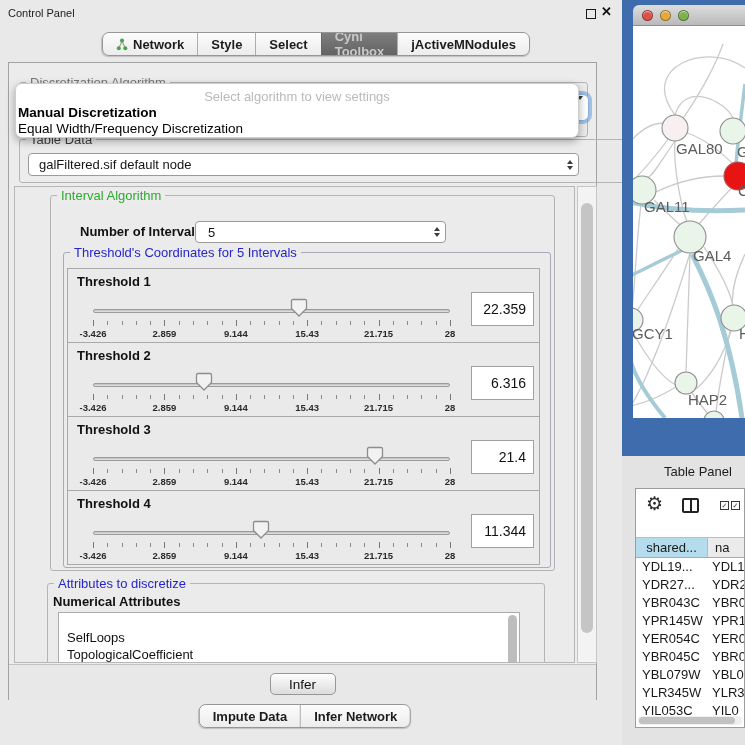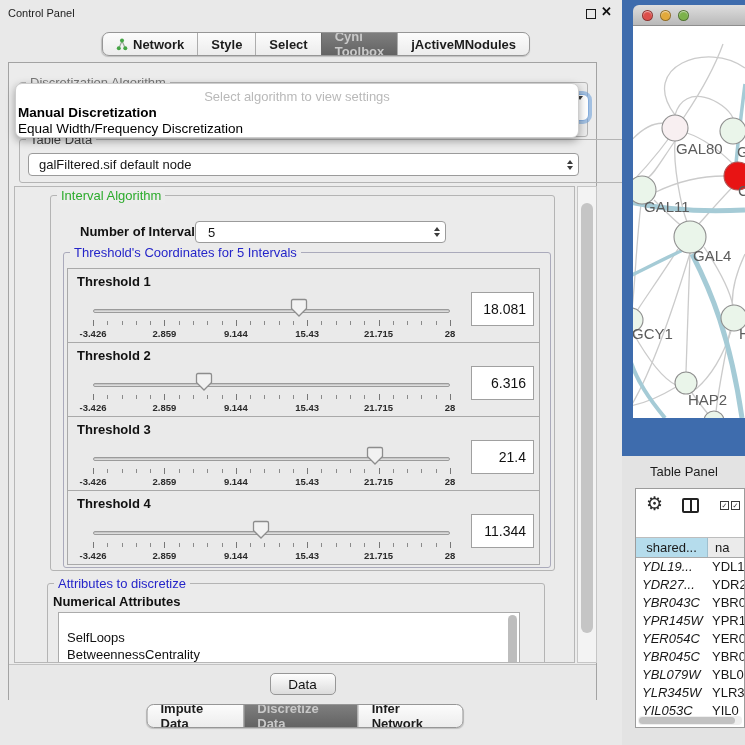--- a/index.html
+++ b/index.html
@@ -85,33 +85,33 @@
 
   
   .net-frame { position:absolute; left:622px; top:0; width:123px; height:456px; background:#3e6cad; }
   .net-titlebar { position:absolute; left:11px; top:5px; width:112px; height:21px; border-radius:6px 0 0 0;
                   background:linear-gradient(#dedede,#b9b9b9); border-bottom:1px solid #8e8e8e; display:flex; align-items:center; padding-left:9px; gap:7px; }
   .light { width:11px; height:11px; border-radius:50%; border:1px solid rgba(0,0,0,.35); box-shadow:inset 0 1px 1px rgba(255,255,255,.6); }
   .net-canvas { position:absolute; left:11px; top:26px; width:112px; height:392px; background:#fff; overflow:hidden; }
 
   
   .table-panel { position:absolute; left:622px; top:456px; width:123px; height:289px; background:#e3e3e3; }
-  .tp-title { position:absolute; left:28px; top:8px; font-size:13px; color:#1d1d1d; }
+  .tp-title { position:absolute; left:42px; top:8px; font-size:13px; color:#1d1d1d; }
   .tp-box { position:absolute; left:13px; top:32px; width:110px; height:240px; background:#fff; border:1px solid #9c9c9c; overflow:hidden; }
   .gear { position:absolute; left:10px; top:5px; font-size:19px; color:#2b2b2b; line-height:19px; }
   .colicon { position:absolute; left:46px; top:9px; width:17px; height:15px; border:2px solid #222; border-radius:2px; }
   .colicon:after { content:""; position:absolute; left:50%; top:0; width:2px; height:100%; background:#222; transform:translateX(-50%); }
   .checks { position:absolute; left:84px; top:12px; display:flex; gap:2px; }
   .chk { width:9px; height:9px; border:1.5px solid #3a3a3a; font-size:7px; line-height:7px; color:#333; text-align:center; }
   .tp-header { position:absolute; left:0; top:48px; width:100%; height:21px; display:flex; border-top:1px solid #bdbdbd; border-bottom:1px solid #a9a9a9; font-size:13px; color:#1a1a1a;align-items:center; }
   .tp-h1 { width:72px; background:#b5dcec; border-right:1px solid #9fc0cf; text-align:center; line-height:19px; }
   .tp-h2 { flex:1; background:#ebebeb; padding-left:7px; line-height:19px; }
   .tp-rows { position:absolute; left:0; top:70px; width:100%; height:157px; overflow:hidden; }
   .tp-row { height:18px; font-size:13px; color:#181818; white-space:nowrap; }
-  .tp-c1 { display:inline-block; width:72px; padding-left:6px;font-style:italic; }
+  .tp-c1 { display:inline-block; width:72px; padding-left:6px; }
   .tp-c2 { display:inline-block; padding-left:4px; }
   .hscroll { position:absolute; left:2px; bottom:2px; width:104px; height:9px; background:#efefef; border-radius:4px; }
   .hthumb { position:absolute; left:1px; top:1px; width:96px; height:7px; background:#c2c2c2; border-radius:4px; }
 </style>
 </head>
 <body>
 
 <div class="screen">
 
   <section class="control-panel">
@@ -220,21 +220,21 @@
                   <div class="tick major" style="left: 382px;"></div>
                   <div class="ticklabel" style="left: 25px;">-3.426</div>
                   <div class="ticklabel" style="left: 96.4px;">2.859</div>
                   <div class="ticklabel" style="left: 167.8px;">9.144</div>
                   <div class="ticklabel" style="left: 239.2px;">15.43</div>
                   <div class="ticklabel" style="left: 310.6px;">21.715</div>
                   <div class="ticklabel" style="left: 382px;">28</div>
                   <div class="thumb" style="left: 222.059px;"><svg width="18" height="20">
                       <path d="M3 1.5 H15 Q16.5 1.5 16.5 3 V10.5 L9 18 L1.5 10.5 V3 Q1.5 1.5 3 1.5 Z" fill="#f2f2f2" stroke="#8d8d8d" stroke-width="1.3"></path>
                     </svg></div>
-                  <div class="valuebox">18.081</div>
+                  <div class="valuebox">22.359</div>
                 </div>
                 <div class="tbox">
                   <div class="tlabel">Threshold 2</div>
                   <div class="track"></div>
                   <div class="tick major" style="left: 25px;"></div>
                   <div class="tick" style="left: 39.28px;"></div>
                   <div class="tick" style="left: 53.56px;"></div>
                   <div class="tick" style="left: 67.84px;"></div>
                   <div class="tick" style="left: 82.12px;"></div>
                   <div class="tick major" style="left: 96.4px;"></div>
@@ -352,43 +352,41 @@
               </div>
           </div>
         </div>
 
         <div class="grp grp-attrs">
           <span class="grp-label lbl-blue">Attributes to discretize</span>
           <span class="attr-sub">Numerical Attributes</span>
           <div class="listbox" id="attr-list">
 
           <div class="attr-item">SelfLoops</div>
+              <div class="attr-item">TopologicalCoefficient</div>
               <div class="attr-item">BetweennessCentrality</div>
               <div class="listscroll">
                 <div class="listthumb"></div>
               </div>
             </div>
         </div>
       </div>
 
       <div class="vscroll">
           <div class="vthumb"></div>
         </div>
 
       <div class="apply-row">
-        <button class="apply-btn">Data</button>
+        <button class="apply-btn">Infer</button>
       </div>
     </div>
 
     <div class="tabbar" id="bottom-tabs">
         <div class="seg">
           <span class="seg-label">Impute Data</span>
-        </div>
-        <div class="seg sel">
-          <span class="seg-label">Discretize Data</span>
         </div>
         <div class="seg">
           <span class="seg-label">Infer Network</span>
         </div>
       </div>
   </section>
 
   <section class="net-frame">
     <div class="net-titlebar">
       <span class="light" style="background:#dc4f4b;"></span>

